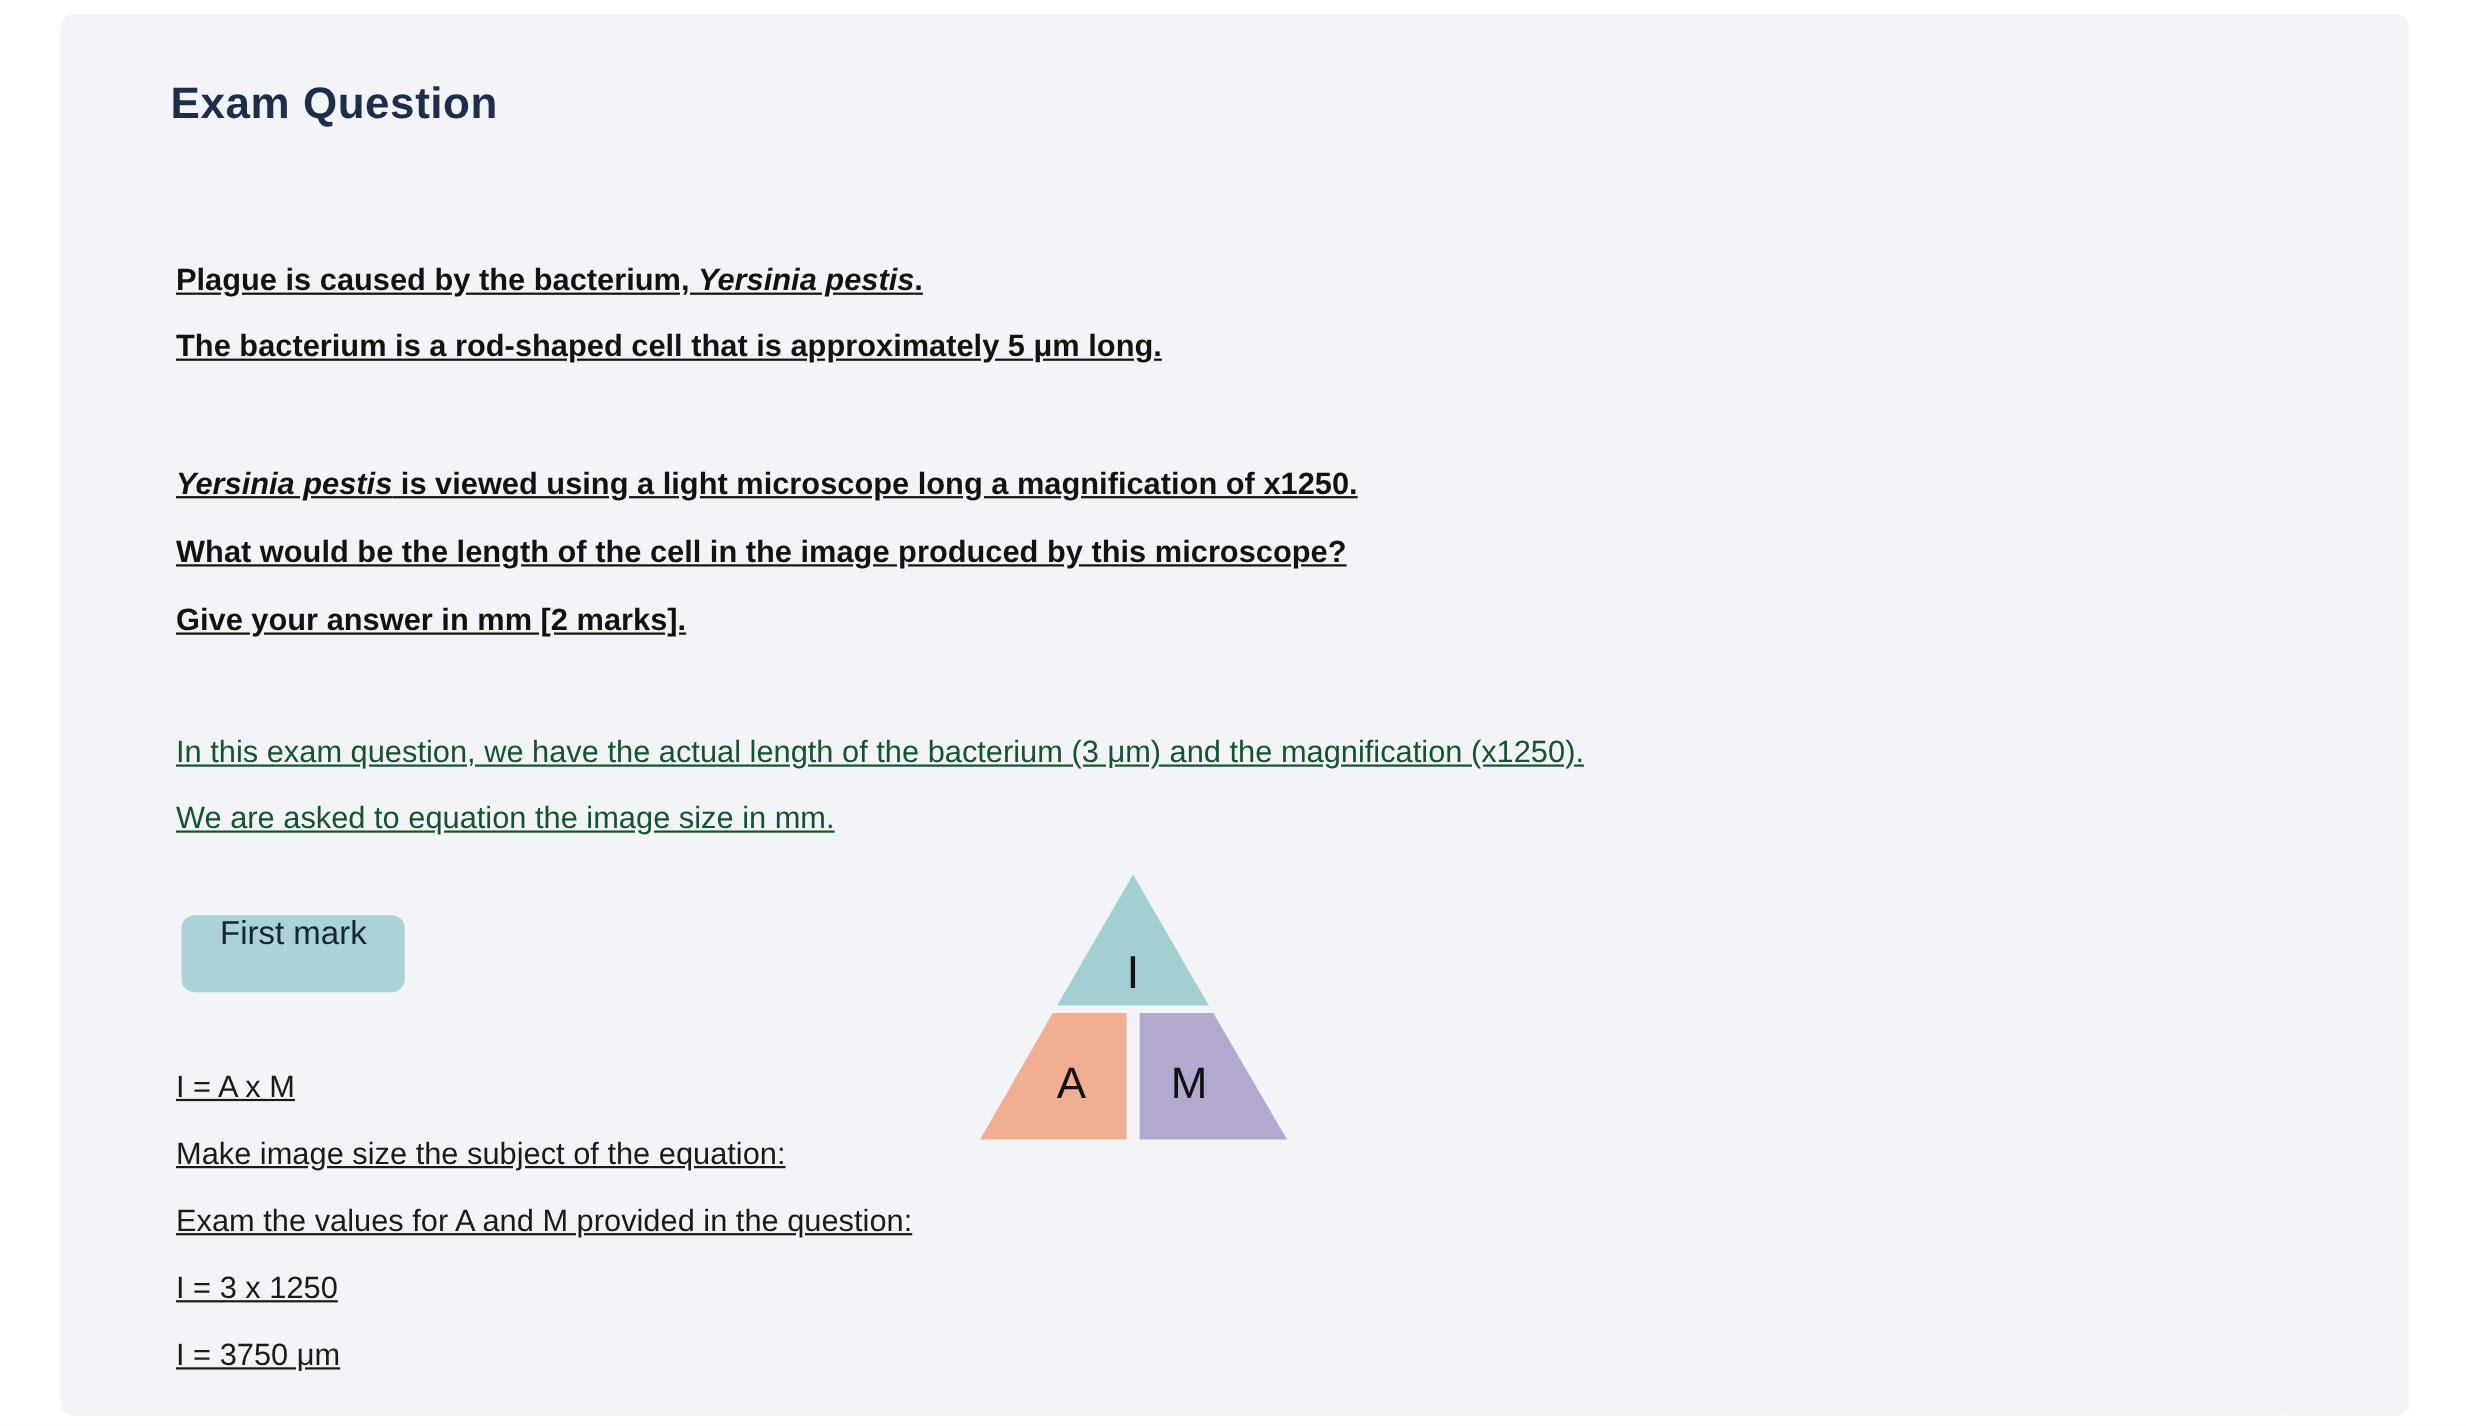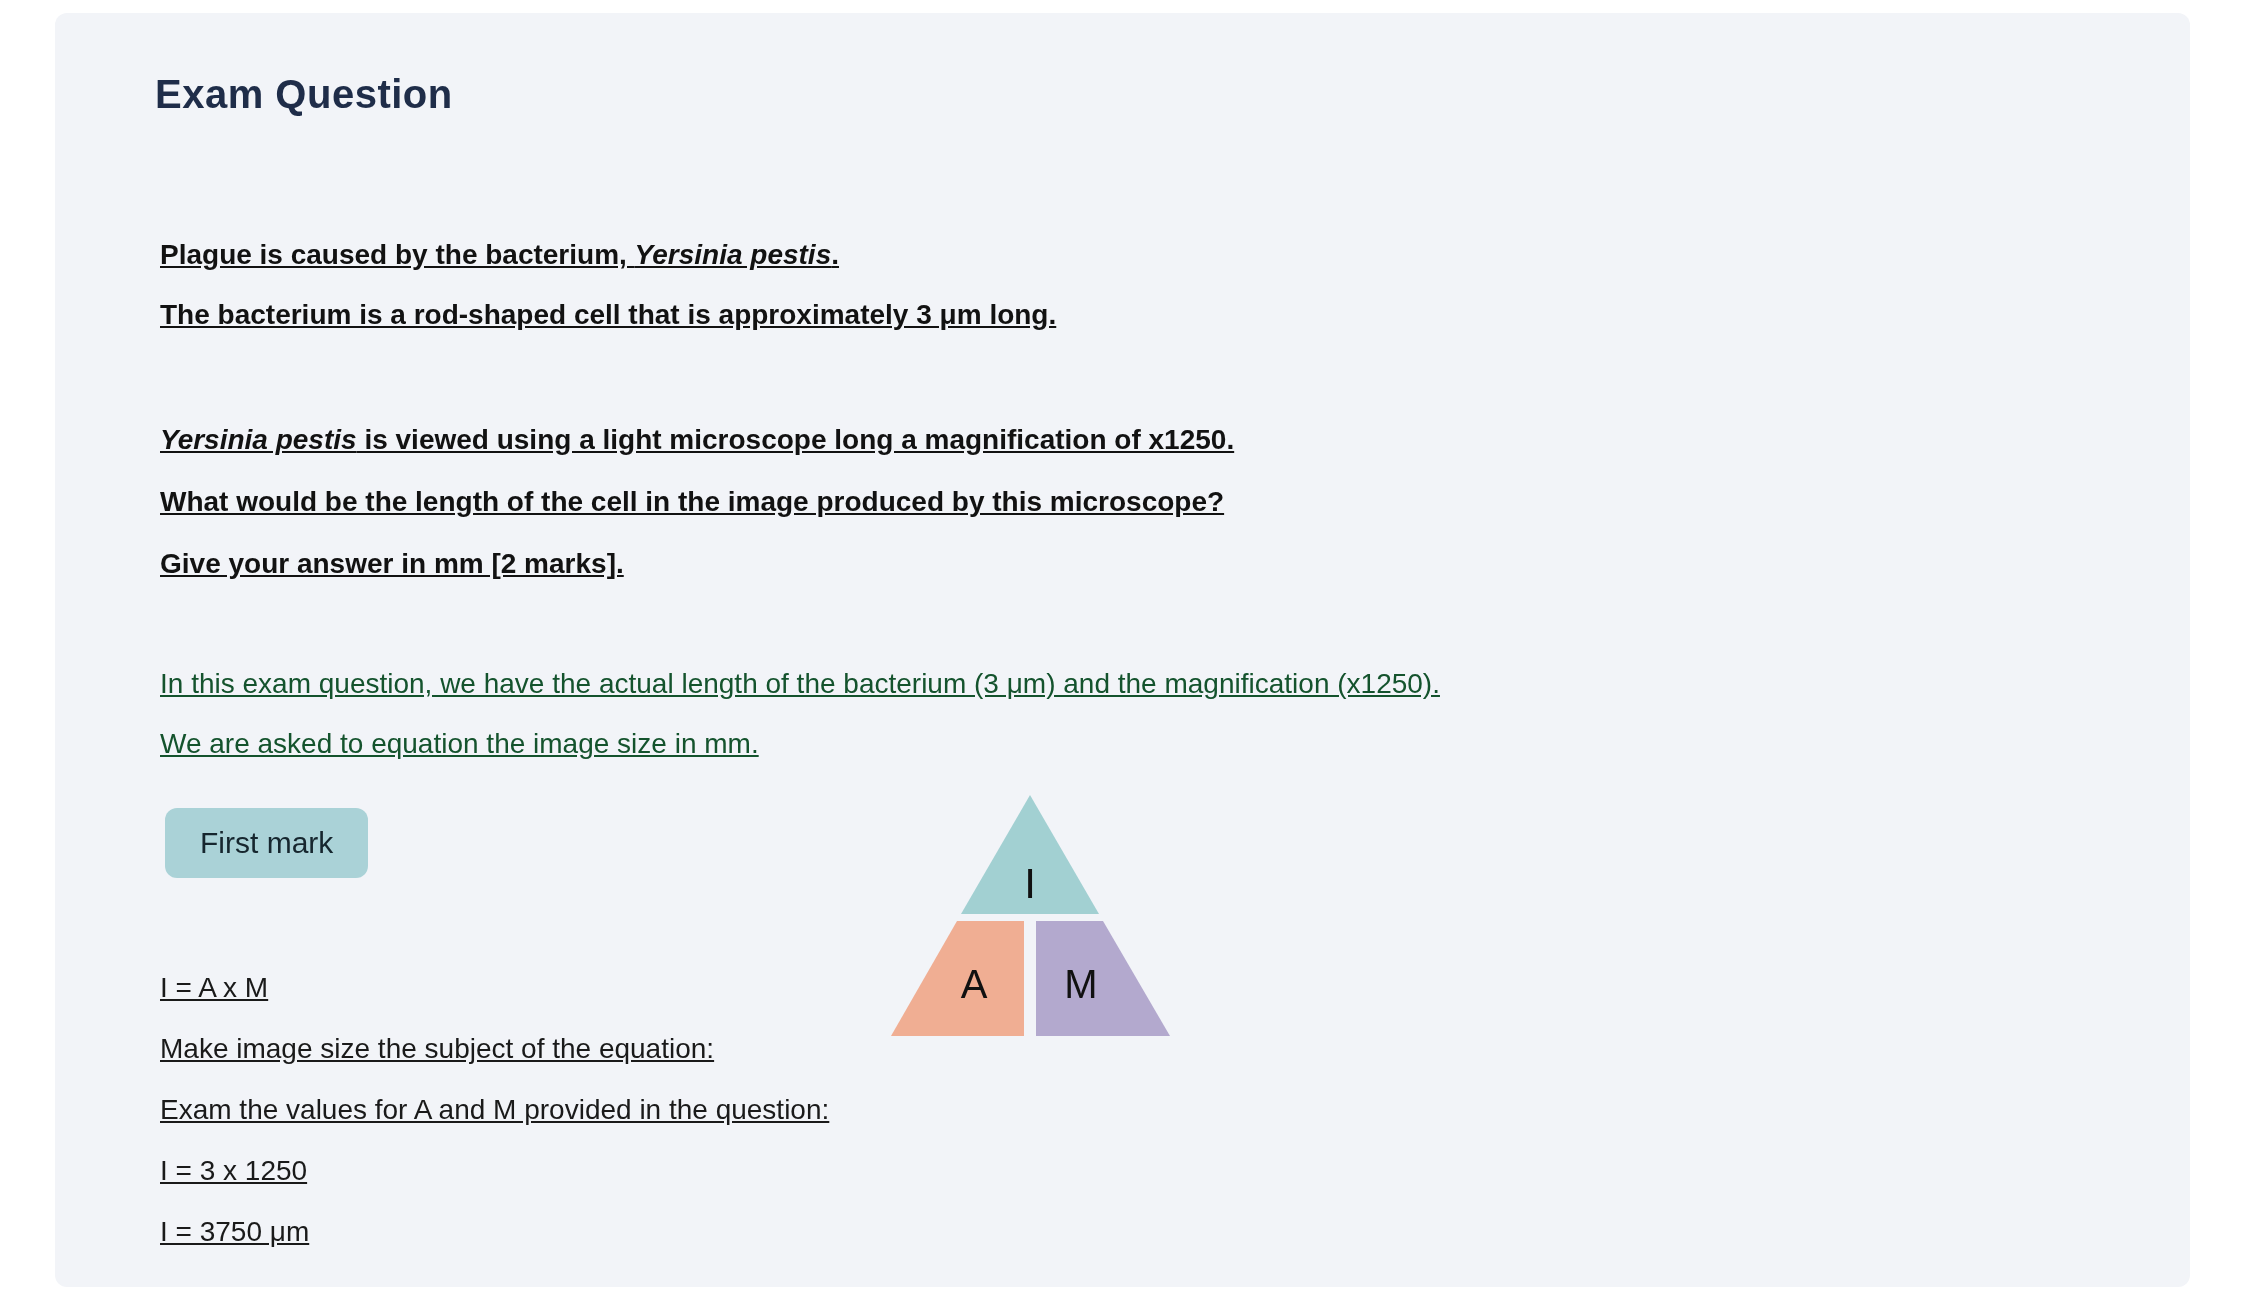--- a/index.html
+++ b/index.html
@@ -47,27 +47,26 @@
   }
   .q { font-weight: bold; line-height: 60px; }
   .p1 { top: 212px; }
   .p2 { top: 396px; line-height: 62px; }
   .p3 { top: 641px; font-weight: normal; line-height: 60px; color: #14532d; }
   .working { top: 944px; font-weight: normal; line-height: 61px; color: #1a1a1a; }
   .ital { font-style: italic; }
   .badge {
     position: absolute;
     left: 110px;
-    top: 795px;
+    top: 819px;
     height: 70px;
     padding: 0 35px;
     background: #aad2d7;
     border-radius: 12px;
     display: flex;
-    align-items: center;
     justify-content: center;
     font-size: 30px;
     color: #16262e;
     white-space: nowrap;
   }
   .triangle-wrap {
     position: absolute;
     left: 833px;
     top: 781px;
     width: 284px;
@@ -81,21 +80,21 @@
 </head>
 <body>
 
 <div class="page">
   <div class="card">
 
     <h1 class="title">Exam Question</h1>
 
     <div class="para q p1">
       <div><span>Plague is caused by the bacterium, </span><span class="ital">Yersinia pestis</span><span>.</span></div>
-      <div>The bacterium is a rod-shaped cell that is approximately 3 μm long.</div>
+      <div>The bacterium is a rod-shaped cell that is approximately 5 μm long.</div>
     </div>
 
     <div class="para q p2">
       <div><span class="ital">Yersinia pestis</span><span> is viewed using a light microscope long a magnification of x1250.</span></div>
       <div>What would be the length of the cell in the image produced by this microscope?</div>
       <div>Give your answer in mm [2 marks].</div>
     </div>
 
     <div class="para p3">
       <div>In this exam question, we have the actual length of the bacterium (3 μm) and the magnification (x1250).</div>

